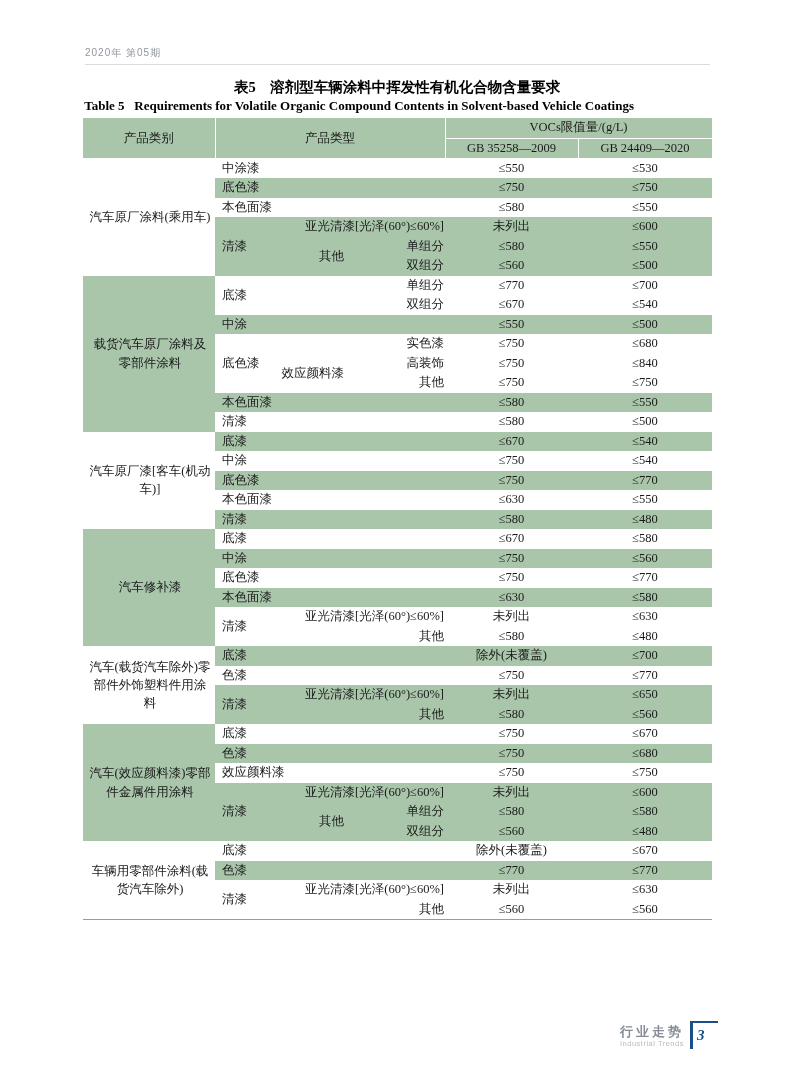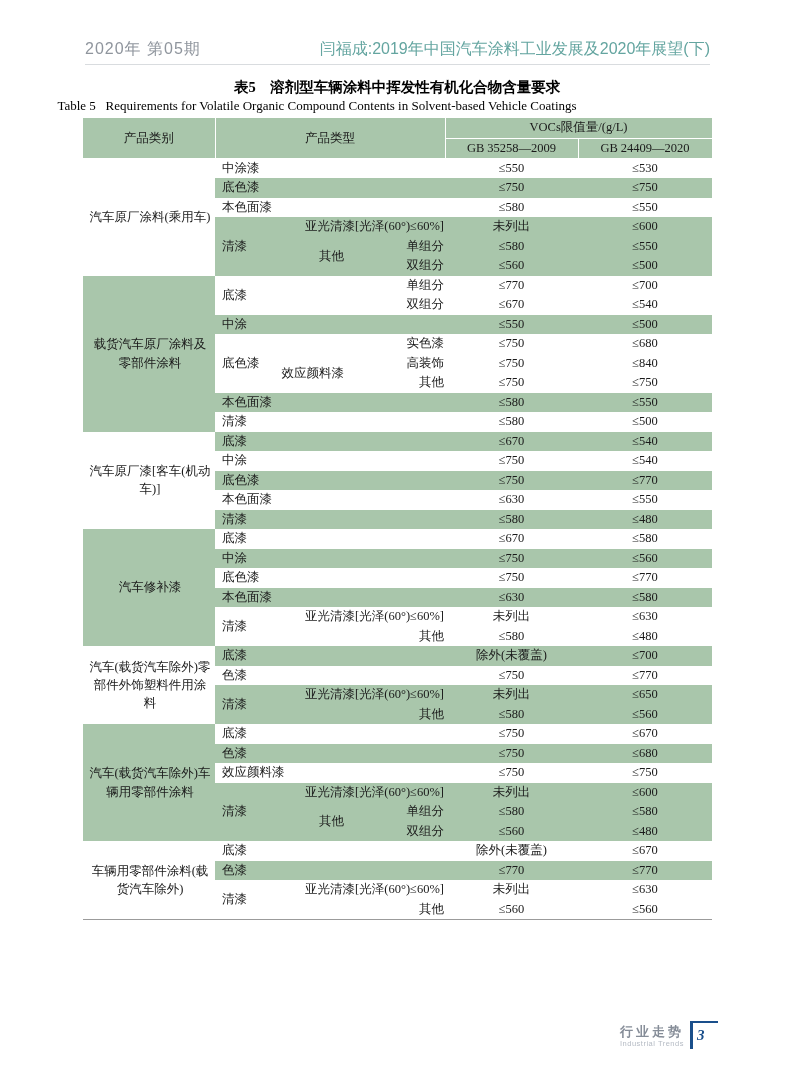--- a/index.html
+++ b/index.html
@@ -7,32 +7,32 @@
     position:relative; width:794px; height:1077px; background:#ffffff;
     font-family:"Liberation Serif","DejaVu Serif",serif; color:#1a1a1a;
     overflow:hidden; margin:0 auto;
   }
   
   .running-head {
     position:absolute; left:85px; top:38px; width:625px; height:22px;
     display:flex; justify-content:space-between; align-items:flex-end;
     border-bottom:1px solid #d9dcdf;
     font-family:"Liberation Sans","DejaVu Sans",sans-serif;
-    font-size:16px; padding-bottom:4px;
+    font-size:10px; padding-bottom:4px;
   }
   .issue { color:#8f959d; letter-spacing:1px; }
   .article { color:#64a5a0; }
   
   .title-zh {
     position:absolute; left:0; top:78px; width:794px; text-align:center;
     font-size:14.5px; font-weight:bold; color:#000;
   }
   .title-en {
-    position:absolute; left:0; top:98px; width:634px; text-align:center;
-    font-size:13px; font-weight:normal; color:#000;
+    position:absolute; left:0; top:98px; width:634px; text-align:right;
+    font-size:13px; font-weight:bold; color:#000;
   }
   
   table.voc {
     position:absolute; left:83px; top:118px; width:629px;
     border-collapse:collapse; table-layout:fixed;
     border-bottom:1px solid #9b9b9b;
     font-size:12.5px;
   }
   table.voc th, table.voc td { font-weight:normal; vertical-align:middle; overflow:hidden; }
   thead th {
@@ -68,21 +68,20 @@
     line-height:24px;
   }
 </style>
 </head>
 <body>
 
 <div class="page">
 
   <div class="running-head">
     <span class="issue">2020年  第05期</span>
-    <span class="article">闫福成:2019年中国汽车涂料工业发展及2020年展望(下)</span>
   </div>
 
   <div class="title-zh">表5 溶剂型车辆涂料中挥发性有机化合物含量要求</div>
   <div class="title-en">Table 5  Requirements for Volatile Organic Compound Contents in Solvent-based Vehicle Coatings</div>
 
   <table class="voc">
     <colgroup>
       <col style="width:132px">
         <col style="width:53px">
         <col style="width:77px">
@@ -253,21 +252,21 @@
           <td colspan="2" class="sub s-g">亚光清漆[光泽(60°)≤60%]</td>
           <td class="val s-g">未列出</td>
           <td class="val s-g">≤650</td>
         </tr>
         <tr>
           <td colspan="2" class="sub s-g">其他</td>
           <td class="val s-g">≤580</td>
           <td class="val s-g">≤560</td>
         </tr>
         <tr>
-          <td rowspan="6" class="cat s-g">汽车(载货汽车除外)车辆用零部件涂料</td>
+          <td rowspan="6" class="cat s-g">汽车(效应颜料漆)零部件金属件用涂料</td>
           <td colspan="3" class="type s-w">底漆</td>
           <td class="val s-w">≤750</td>
           <td class="val s-w">≤670</td>
         </tr>
         <tr>
           <td colspan="3" class="type s-g">色漆</td>
           <td class="val s-g">≤750</td>
           <td class="val s-g">≤680</td>
         </tr>
         <tr>

